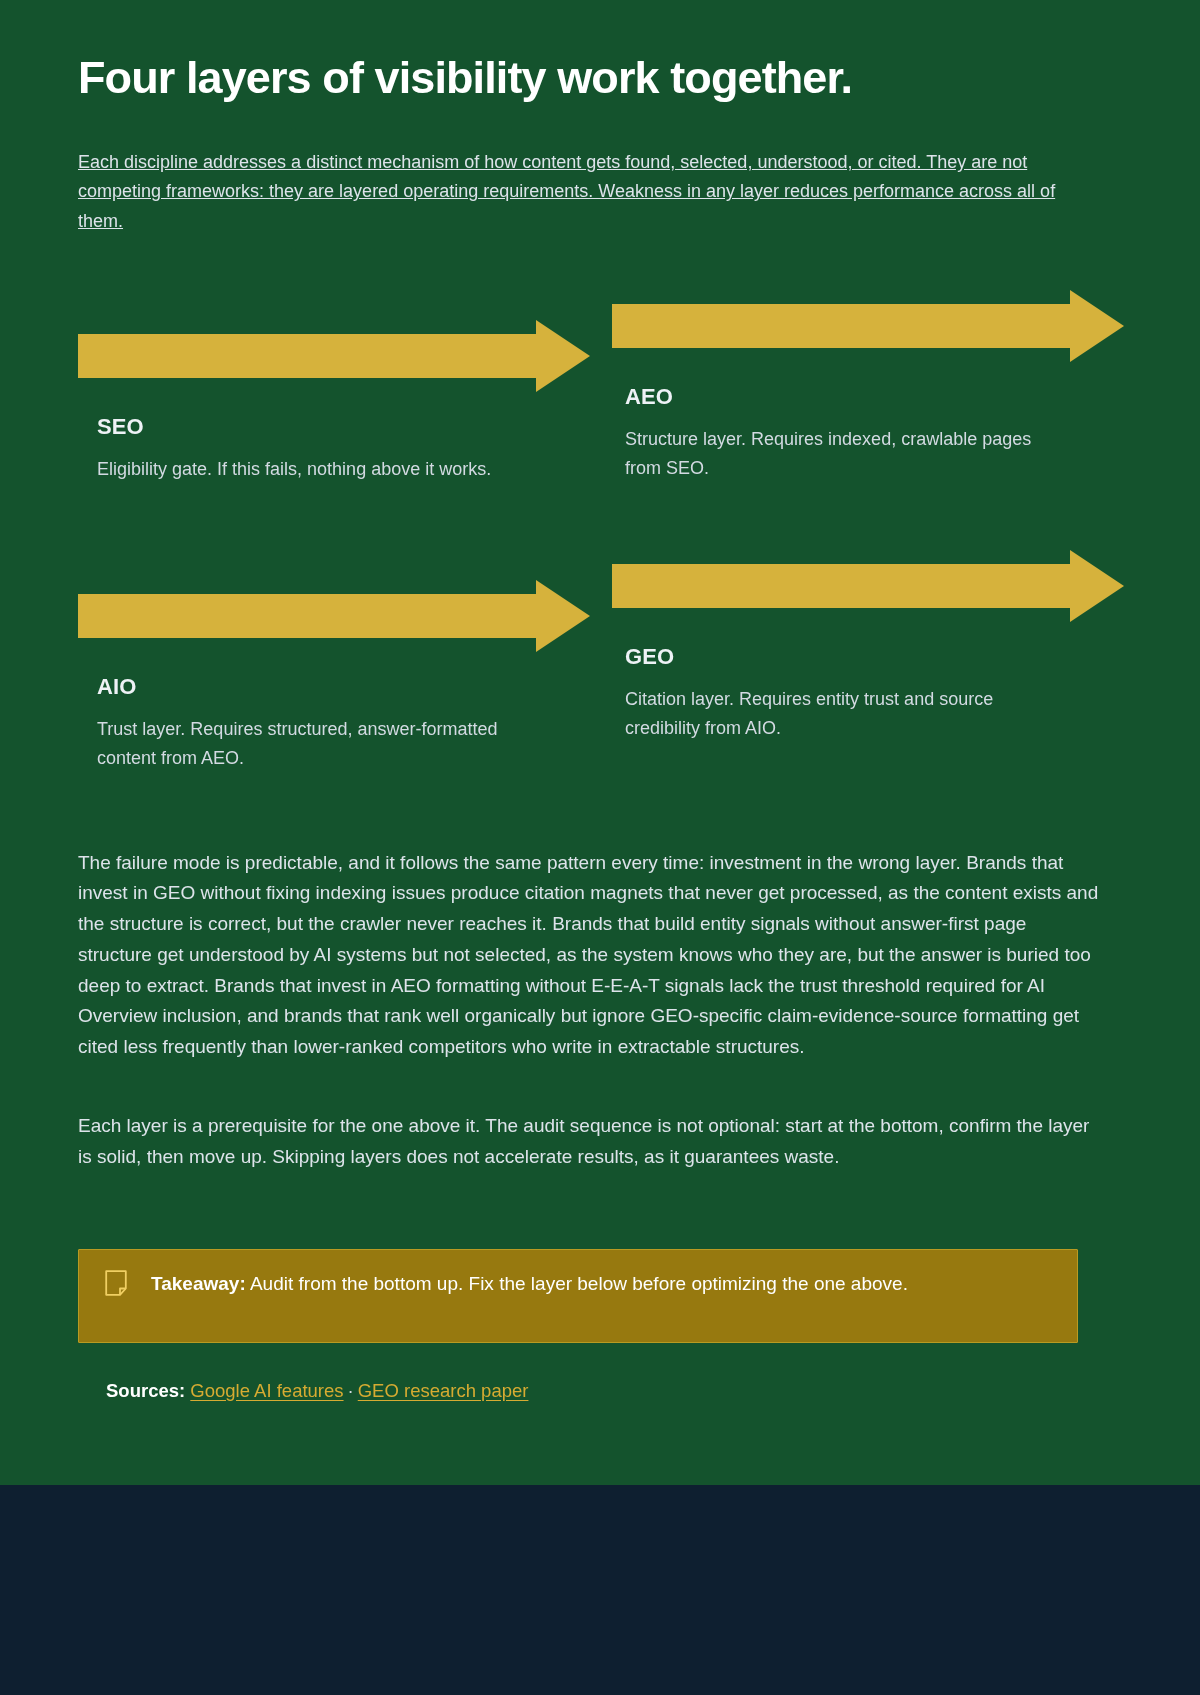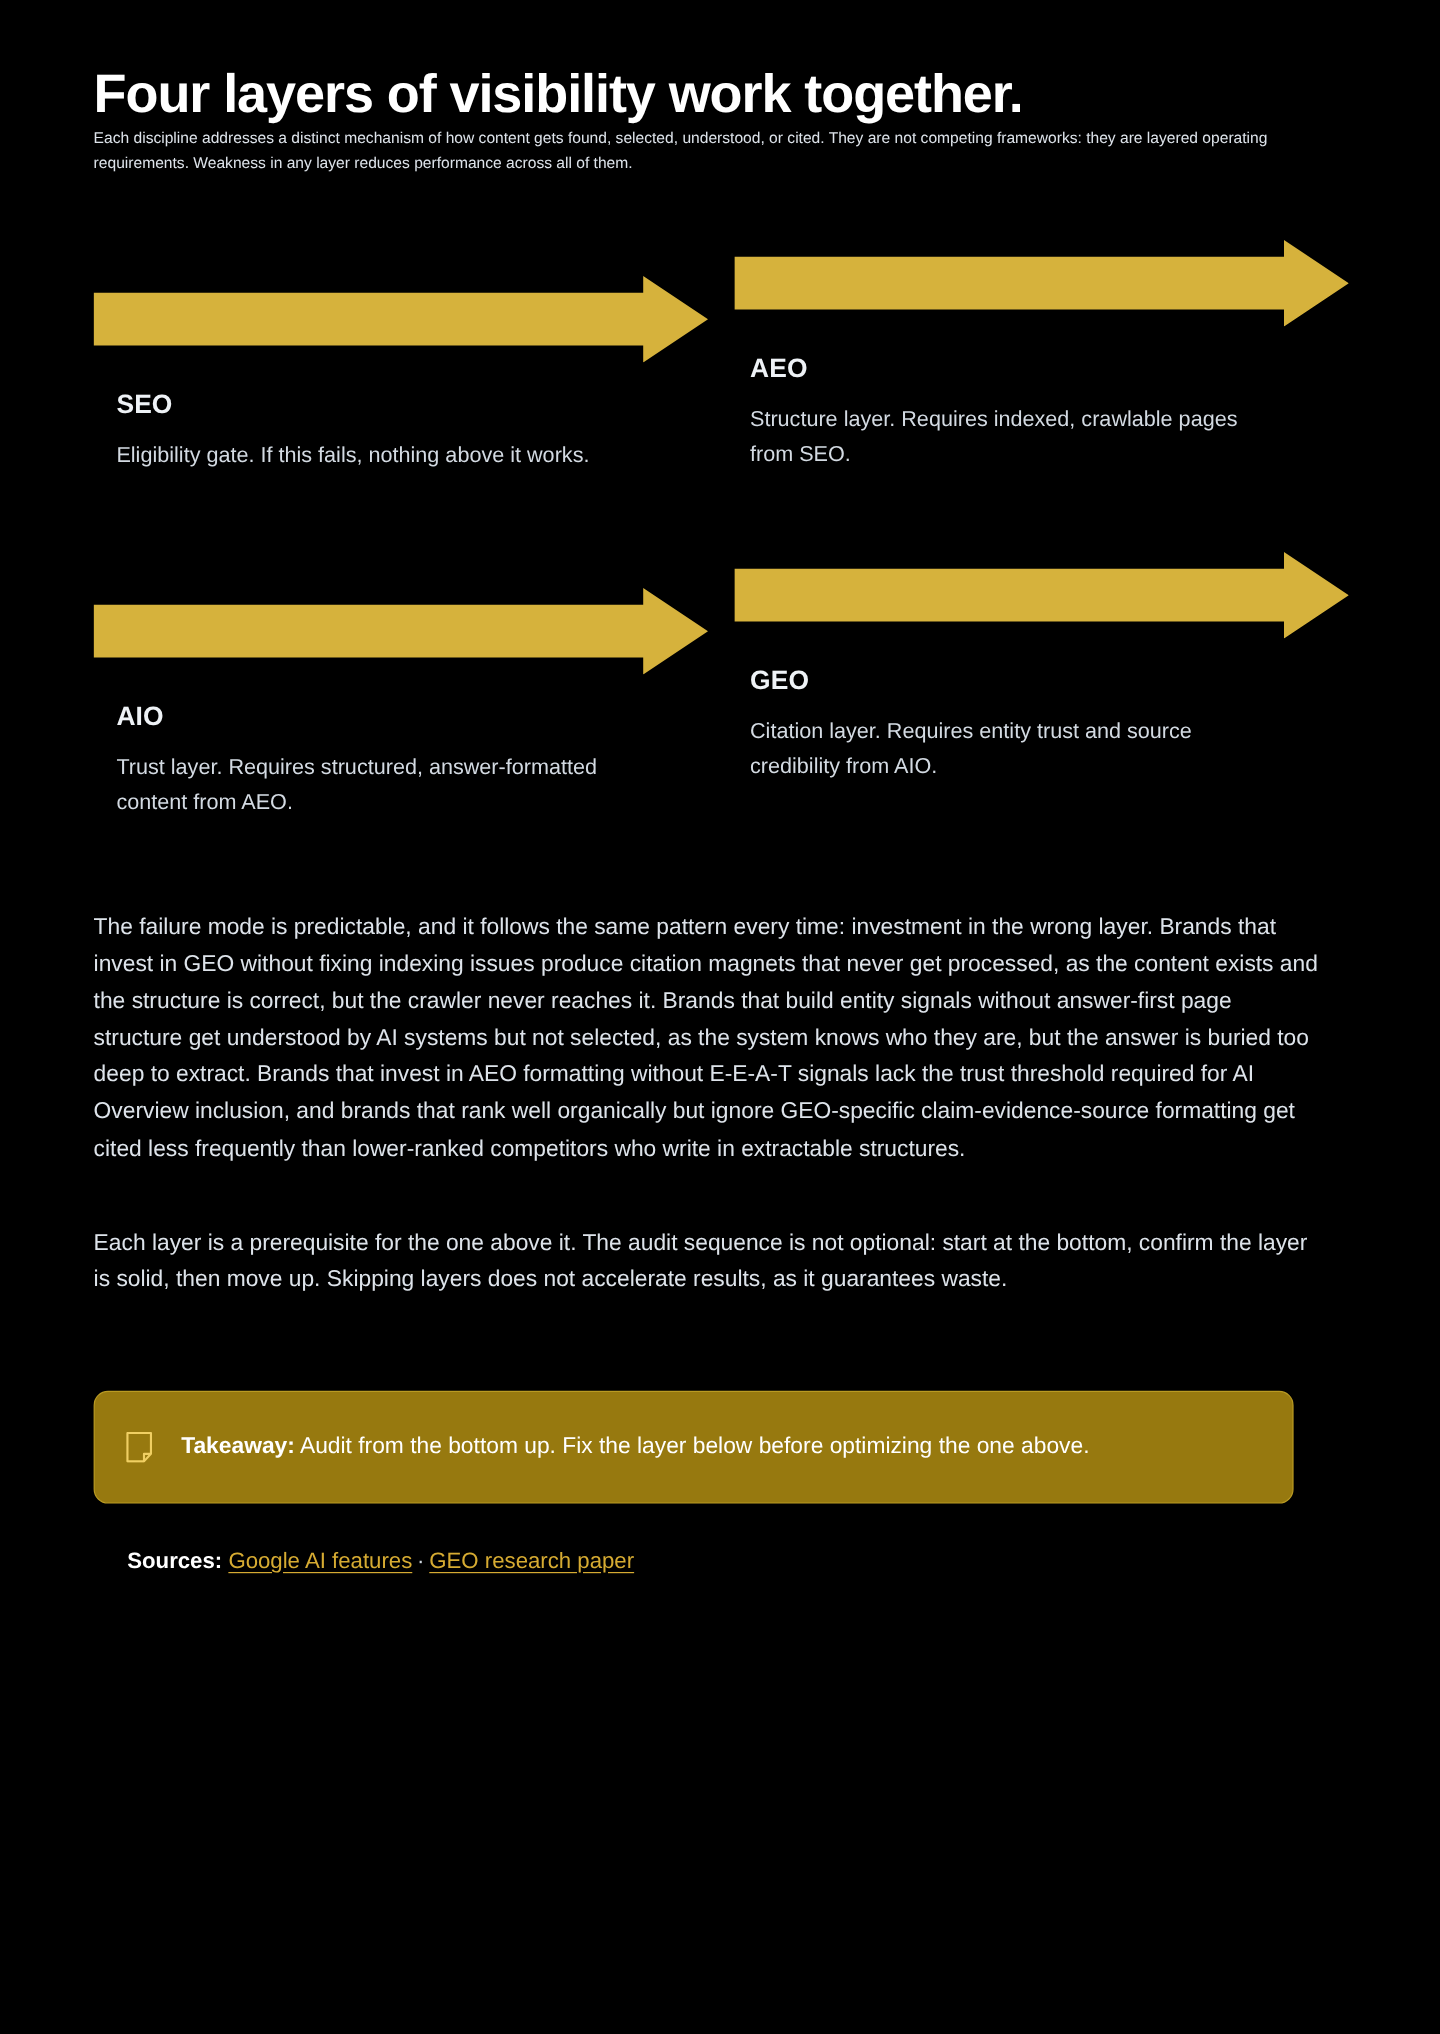--- a/index.html
+++ b/index.html
@@ -8,22 +8,22 @@
     width: 1200px;
     height: 1695px;
     background: #0e1f30;
     font-family: "Liberation Sans", sans-serif;
     -webkit-font-smoothing: antialiased;
   }
 
   .page {
     position: relative;
     width: 1200px;
-    height: 1695px;
-    background: #000000;
+    height: 1485px;
+    background: #14532d;
     overflow: hidden;
   }
 
   .inner {
     position: absolute;
     left: 78px;
     top: 0;
     width: 1046px;
   }
 
@@ -32,25 +32,27 @@
     margin-top: 52px;
     font-size: 45px;
     line-height: 1.16;
     font-weight: 700;
     letter-spacing: -0.9px;
     color: #ffffff;
   }
 
   
   .intro {
+    margin-top: 44px;
     width: 1024px;
-    font-size: 13px;
+    font-size: 18px;
     line-height: 1.62;
     color: #dde3ea;
     font-weight: 400;
+    text-decoration: underline;
   }
 
   
   .layers {
     position: relative;
     margin-top: 62px;
     width: 1046px;
     height: 500px;
   }
 
@@ -105,23 +107,23 @@
   .body-para + .body-para { margin-top: 48px; }
   .paras { margin-top: 50px; }
 
   
   .takeaway {
     margin-top: 76px;
     width: 1000px;
     min-height: 94px;
     background: #97790f;
     border: 1px solid #b99a22;
-    border-radius: 12px;
+    border-radius: 1px;
     display: flex;
-    align-items: center;
+    align-items: flex-start;
     padding: 20px 26px;
   }
   .takeaway-icon {
     flex: 0 0 auto;
     width: 22px;
     height: 26px;
     margin-right: 24px;
   }
   .takeaway-icon svg { display: block; }
   .takeaway-text {

